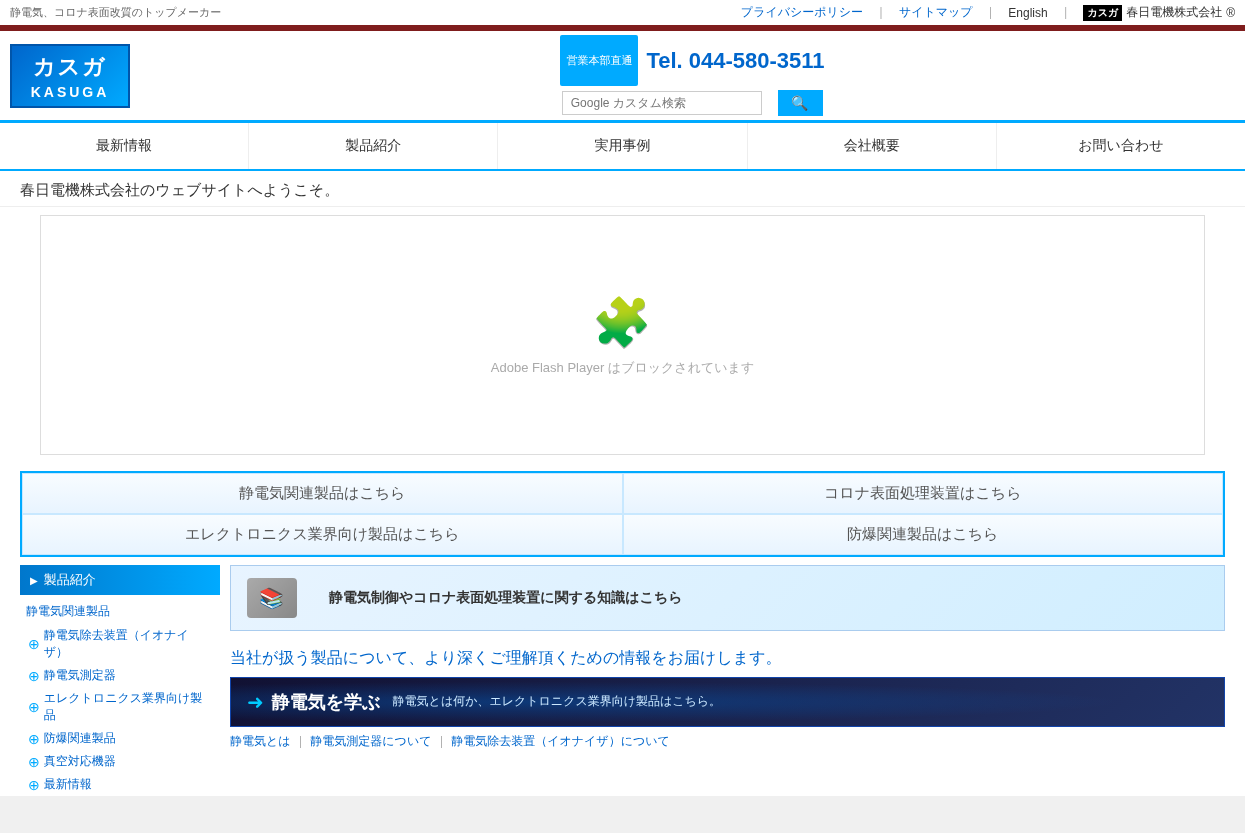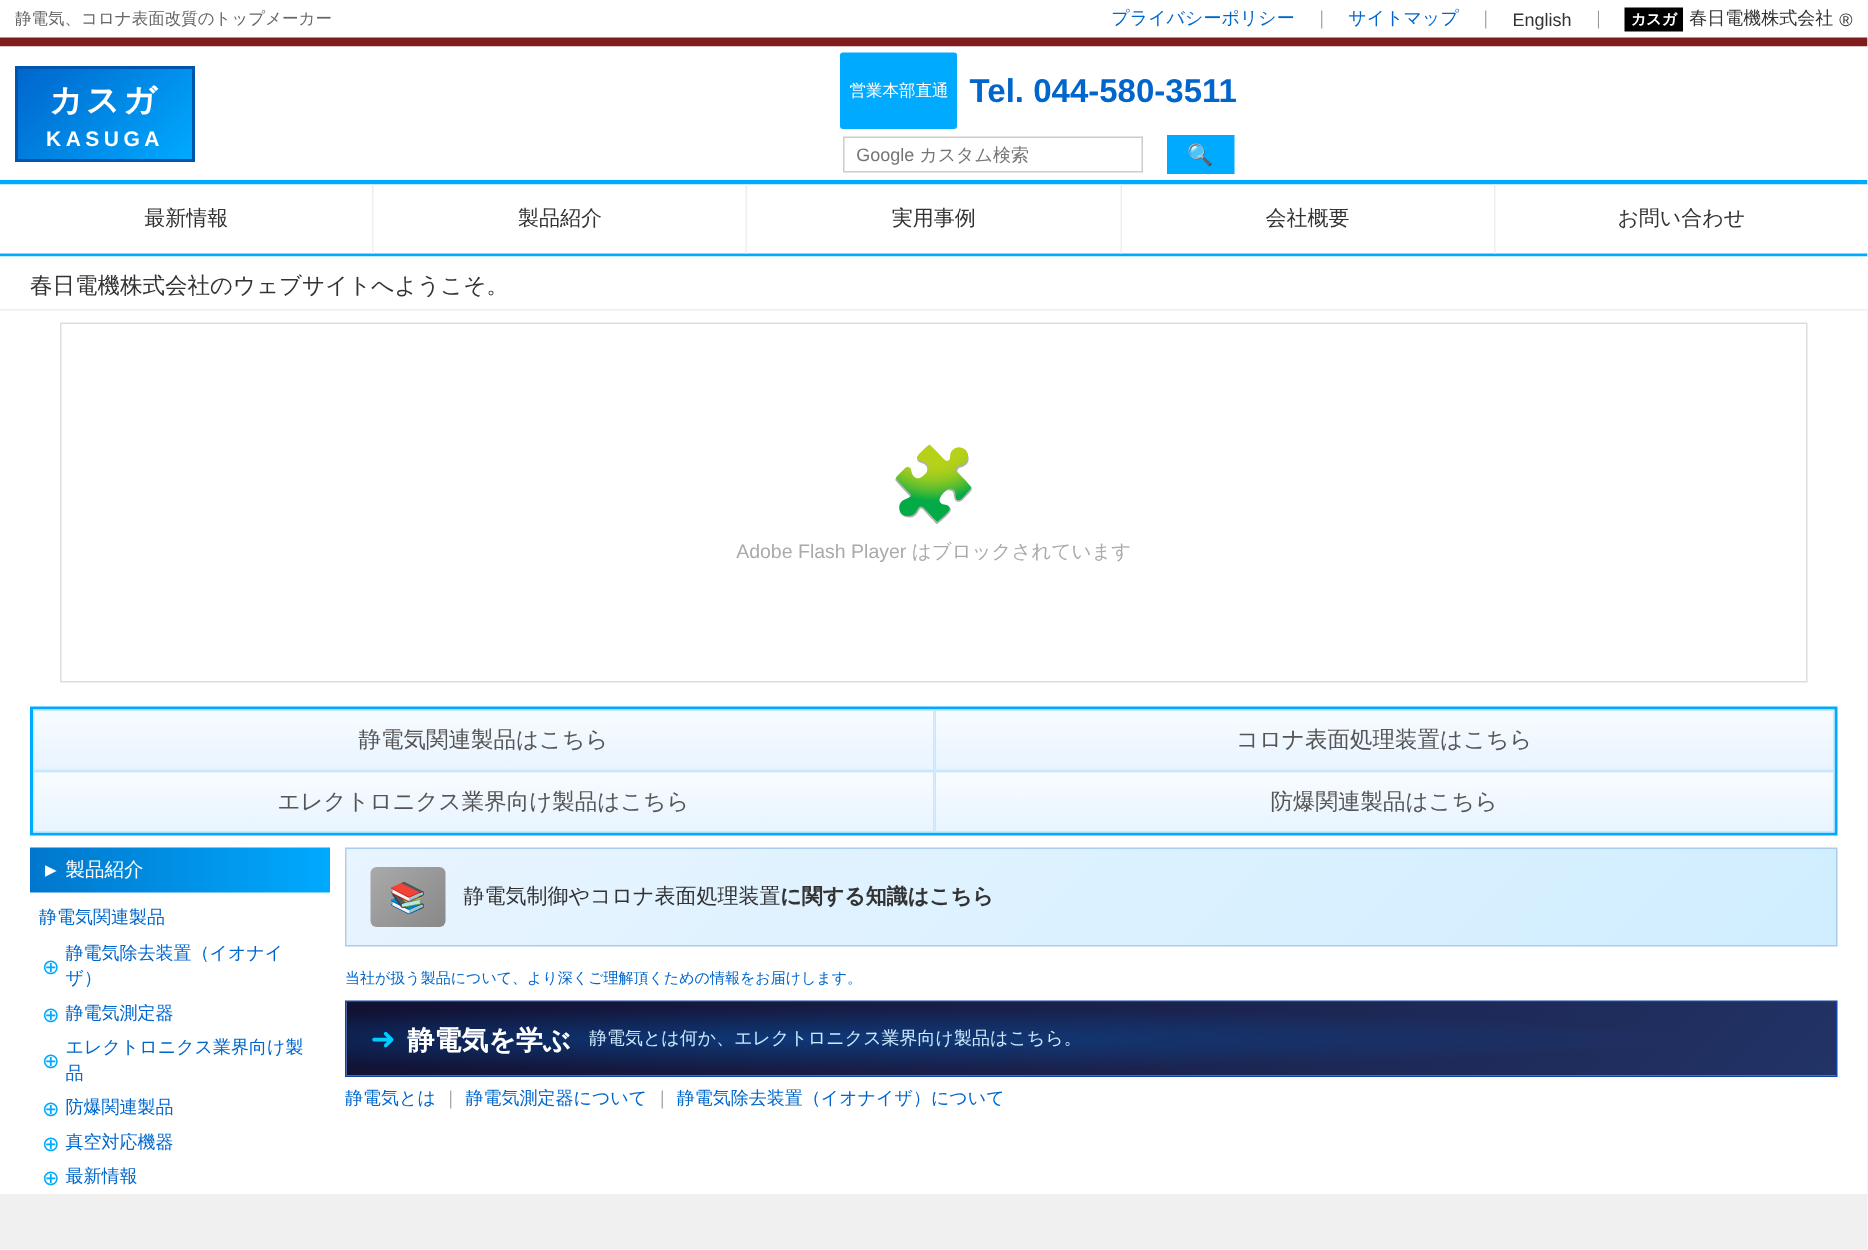--- a/index.html
+++ b/index.html
@@ -56,21 +56,21 @@
     .sidebar-section-title { color: #0066cc; font-size: 12px; padding: 4px 6px; cursor: pointer; }
     .sidebar-item { display: flex; align-items: center; gap: 4px; padding: 3px 8px; font-size: 12px; color: #0066cc; cursor: pointer; }
     .sidebar-circle { color: #00aaff; font-size: 14px; }
 
     
     .main-content { flex: 1; }
     .knowledge-banner { background: linear-gradient(135deg, #e8f4ff, #d0eeff); border: 1px solid #aaccee; padding: 12px 16px; display: flex; align-items: center; gap: 12px; margin-bottom: 8px; }
     .knowledge-icon { width: 50px; height: 40px; background: linear-gradient(135deg, #aaa, #888); border-radius: 4px; flex-shrink: 0; display: flex; align-items: center; justify-content: center; color: #fff; font-size: 20px; }
     .knowledge-text { font-size: 14px; color: #333; }
     .knowledge-text span { font-weight: bold; }
-    .intro-text { font-size: 10px; color: #0066cc; padding: 6px 0; line-height: 1.6; }
+    .intro-text { font-size: 16px; color: #0066cc; padding: 6px 0; line-height: 1.6; }
 
     
     .learn-banner { background: linear-gradient(135deg, #111133, #223366); border: 1px solid #1144aa; padding: 12px 16px; display: flex; align-items: center; gap: 12px; position: relative; overflow: hidden; }
     .learn-bg { position: absolute; left: 0; top: 0; width: 100%; height: 100%; background: radial-gradient(ellipse at 30% 50%, rgba(0,100,200,0.4) 0%, transparent 60%); }
     .learn-arrow { color: #00ccff; font-size: 20px; z-index: 1; }
     .learn-title { font-size: 18px; font-weight: bold; color: #fff; z-index: 1; }
     .learn-subtitle { font-size: 12px; color: #cce8ff; z-index: 1; }
     .learn-text-block { display: flex; align-items: center; gap: 8px; }
 
     .static-links { font-size: 12px; color: #555; padding: 6px 0; display: flex; gap: 4px; flex-wrap: wrap; align-items: center; }
@@ -180,21 +180,21 @@
           <span>最新情報</span>
         </div>
       </div>
     </div>
 
     <div class="main-content">
 
       <div class="knowledge-banner">
         <div class="knowledge-icon">📚</div>
         <div class="knowledge-text">
-          <span style="font-weight:normal;">静電気制御やコロナ表面処理装置</span><span>に関する知識はこちら</span>
+          <span style="font-weight:bold;margin-left:20px;">静電気制御やコロナ表面処理装置</span><span>に関する知識はこちら</span>
         </div>
       </div>
 
       <div class="intro-text">
         <span>当社が扱う製品について、より深くご理解頂くための情報をお届けします。</span>
       </div>
 
       <div class="learn-banner">
         <div class="learn-bg"></div>
         <div class="learn-text-block">

